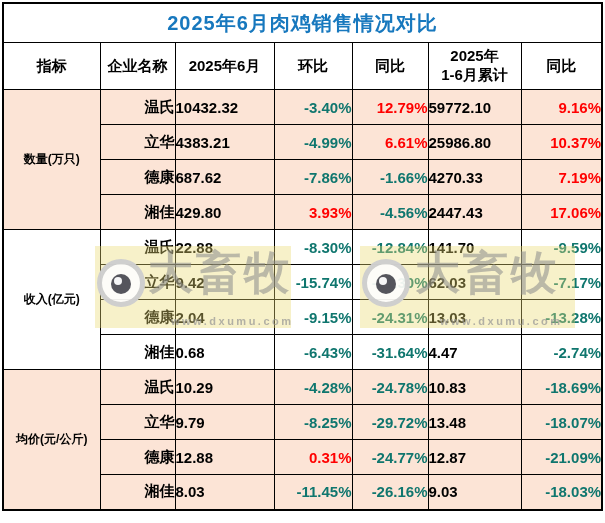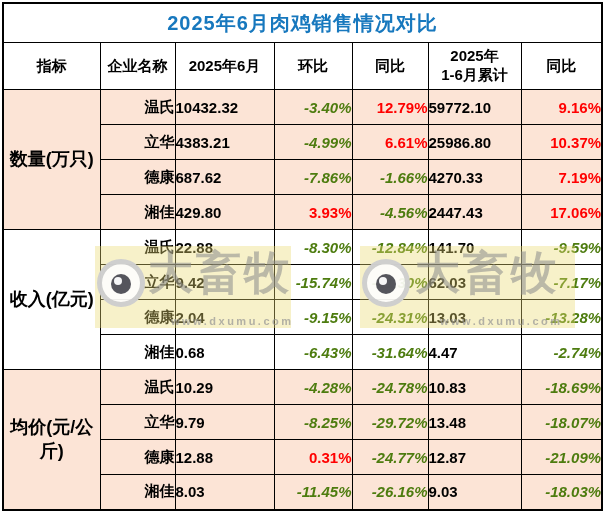--- a/index.html
+++ b/index.html
@@ -5,25 +5,25 @@
   html,body{margin:0;padding:0;background:#fff;}
   body{font-family:"Liberation Sans","DejaVu Sans",sans-serif;}
   .stage{position:relative;width:605px;height:523px;background:#fff;overflow:hidden;}
   table.sales{border-collapse:collapse;table-layout:fixed;width:599px;margin:2px;border:2px solid #000;}
   table.sales th,table.sales td{border:1px solid #000;font-weight:bold;color:#000;overflow:hidden;padding:0;}
   tr.title-row th{height:38px;font-size:20px;color:#1778be;text-align:center;background:#fff;letter-spacing:1px;margin-left:29px;}
   tr.head-row th{height:46px;font-size:15px;text-align:center;background:#fff;white-space:pre-line;line-height:1.25;}
   tr.data-row{height:35px;}
   tbody.peach td{background:#fce4d6;}
   tbody.white td{background:#ffffff;}
-  td.ind{text-align:center;font-size:18px;padding:0 6px;line-height:1.35;}
+  td.ind{text-align:center;font-size:12px;padding:0 6px;line-height:1.35;}
   td.co{text-align:right;font-size:15px;}
   td.num{font-size:15px;padding-right:9px;font-family:"Liberation Sans","DejaVu Sans",sans-serif;}
   td.pct{text-align:right;font-size:15px;padding-right:3px;}
-  td.pct[data-c="g"]{color:#4d7c0f;font-style:italic;}
+  td.pct[data-c="g"]{color:#0f766e;}
   td.pct[data-c="r"]{color:#ff0000;margin-left:28px;}
   
   .wm{position:absolute;top:246px;height:82px;background:rgba(233,218,112,0.38);pointer-events:none;z-index:5;}
   .wm1{left:95px;width:196px;}
   .wm2{left:360px;width:215px;}
   .wm-logo{position:absolute;left:2px;top:13px;width:38px;height:38px;border-radius:50%;
            border:5px solid rgba(195,195,195,0.8);background:rgba(253,253,253,0.9);}
   .wm-logo .ball{position:absolute;left:9px;top:10px;width:20px;height:20px;border-radius:50%;background:rgba(55,55,65,0.85);}
   .wm-logo .glint{position:absolute;left:12px;top:13px;width:8px;height:8px;border-radius:50%;background:rgba(255,255,255,0.95);}
   .wm-brand{position:absolute;left:53px;top:-3px;font-size:45px;font-weight:bold;letter-spacing:3px;

